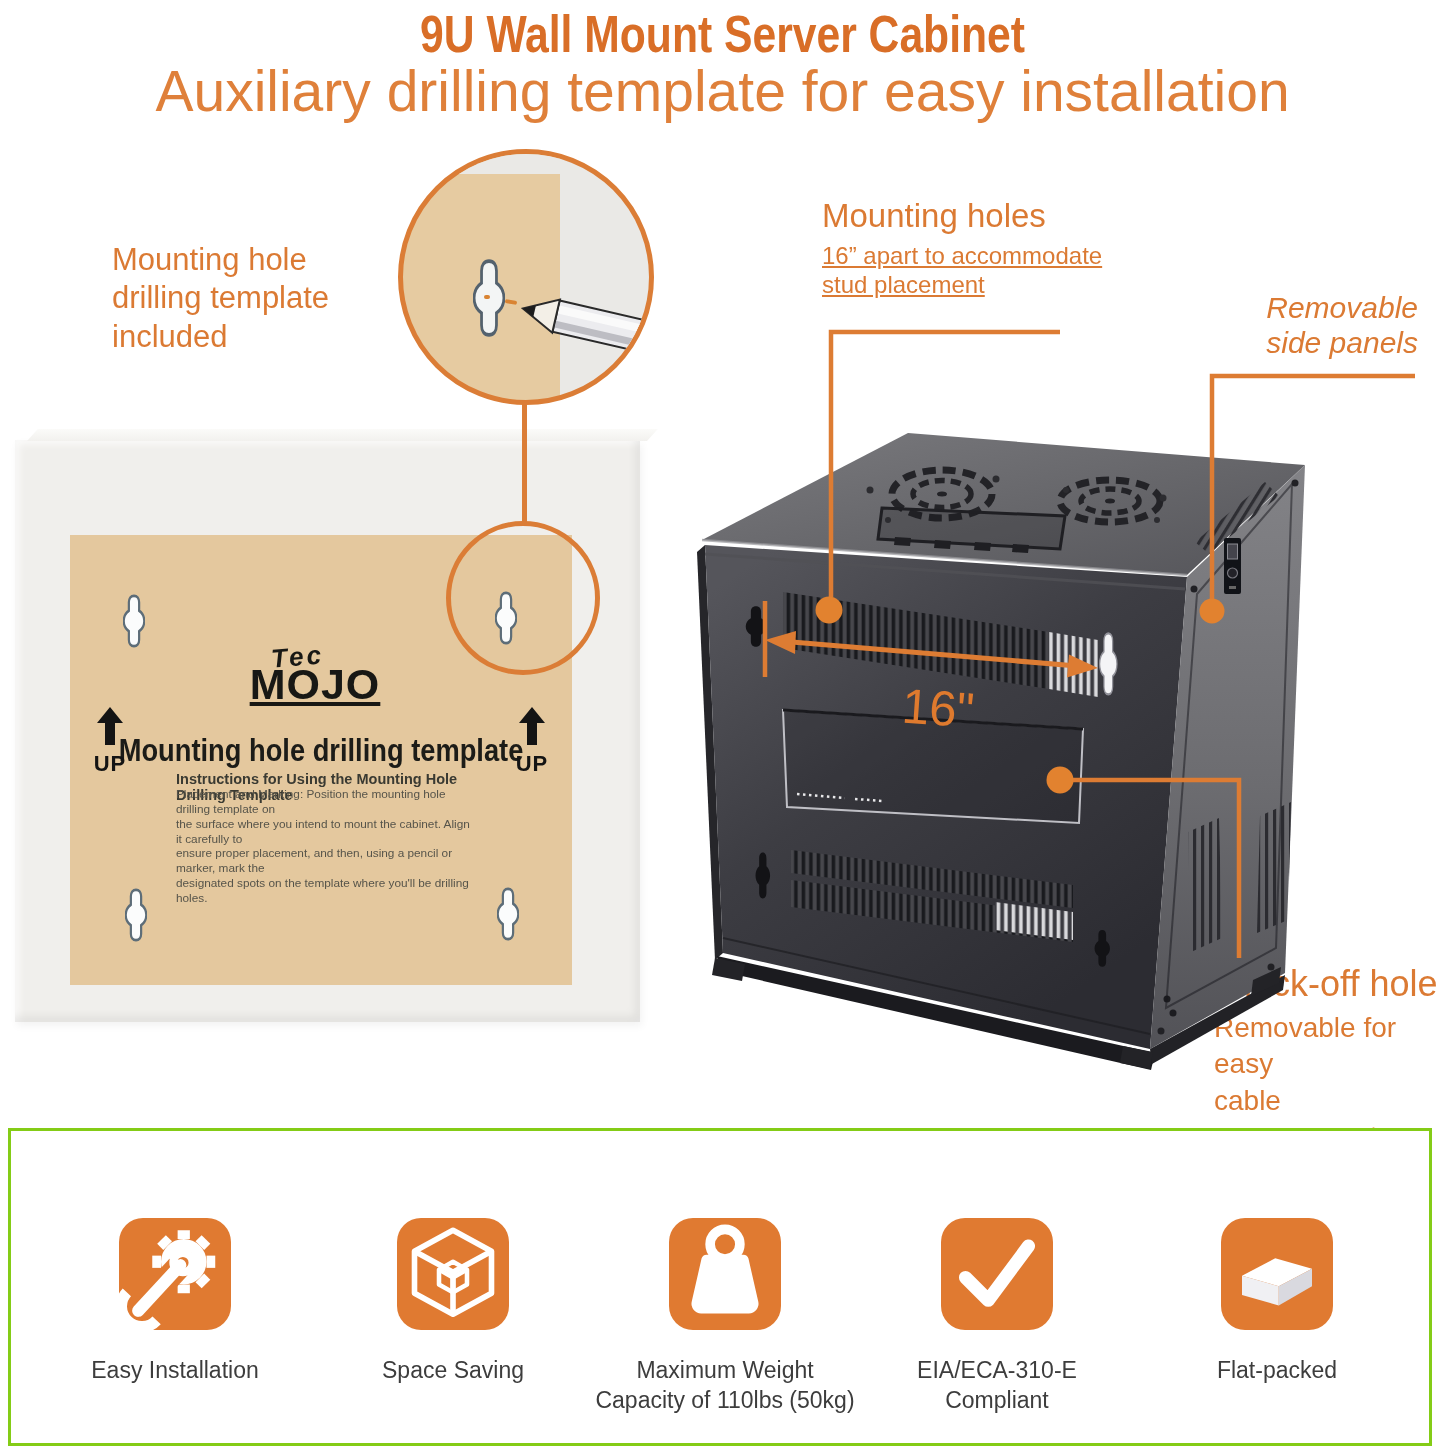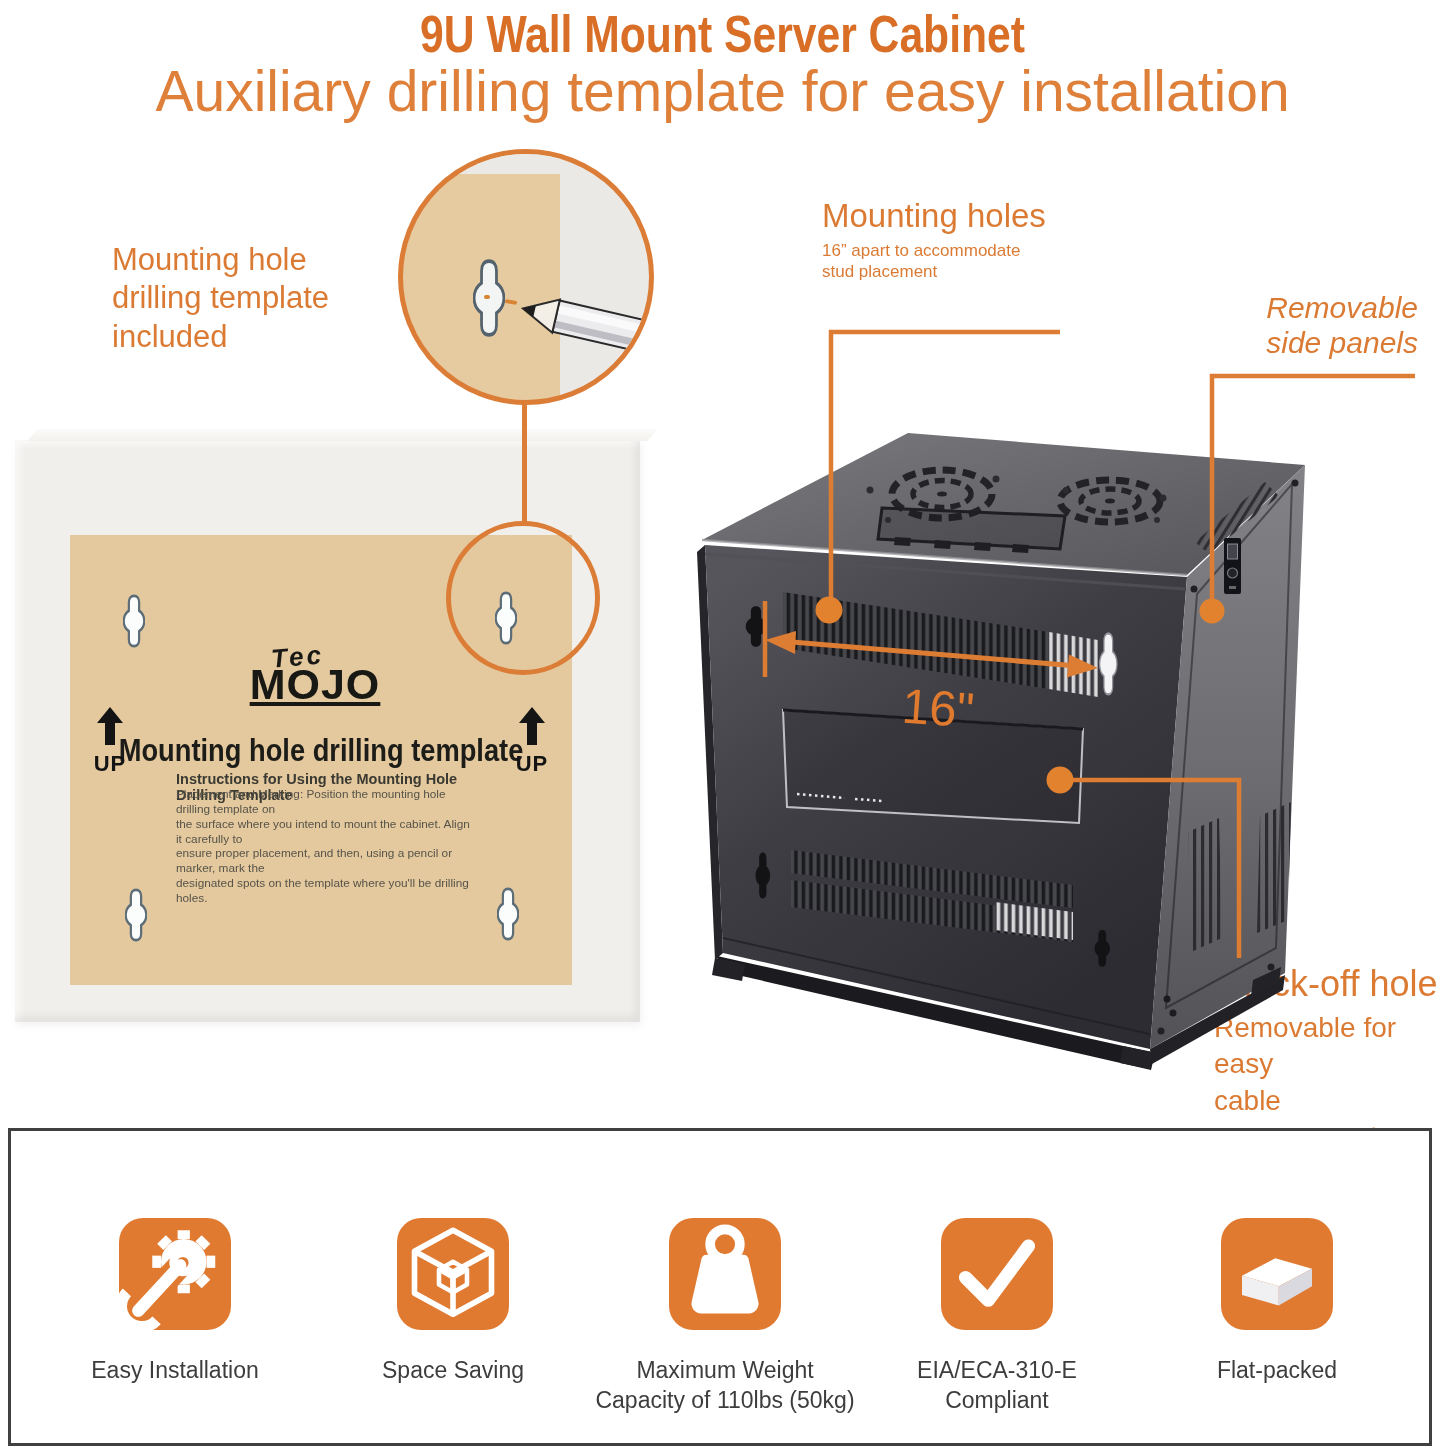--- a/index.html
+++ b/index.html
@@ -8,21 +8,21 @@
   .abs{position:absolute;}
   .preline{white-space:pre-line;}
   
   .title{left:0;top:4px;width:100%;text-align:center;font-size:52px;font-weight:bold;
          color:#d96e27;letter-spacing:0;transform:scaleX(0.82);transform-origin:50% 50%;}
   .subtitle{left:0;top:58px;width:100%;text-align:center;font-size:57px;font-weight:400;color:#df803a;}
   
   .co{color:#db7a33;line-height:1.24;}
   .co-template{left:112px;top:206px;font-size:31px;margin-top:35px;}
   .co-mh-title{left:822px;top:196px;font-size:33px;}
-  .co-mh-desc{left:822px;top:241px;font-size:17px;line-height:1.22;}
+  .co-mh-desc{left:822px;top:241px;font-size:24px;line-height:1.22;text-decoration:underline;}
   .co-side{left:1180px;top:290px;width:238px;text-align:right;font-size:30px;line-height:1.18;font-style:italic;}
   .co-knock-title{left:1214px;top:962px;font-size:36px;}
   .co-knock-desc{left:1214px;top:1010px;font-size:28px;line-height:1.3;}
   
   .wall{left:15px;top:440px;width:625px;height:582px;background:#f0efec;
         box-shadow:inset -4px -5px 10px rgba(0,0,0,0.07), inset 3px 3px 8px rgba(255,255,255,0.9), 2px 4px 8px rgba(0,0,0,0.05);}
   .wall::before{content:'';position:absolute;top:-11px;left:12px;right:-7px;height:12px;
         background:linear-gradient(#fbfbf9,#f2f1ee);transform:skewX(-42deg);transform-origin:bottom left;}
   .tpl{left:70px;top:535px;width:502px;height:450px;background:#e4c89e;}
   .tpl-logo{left:130px;top:105px;width:230px;text-align:center;color:#181815;}
@@ -39,21 +39,21 @@
   .mag{left:398px;top:149px;width:256px;height:256px;border:5px solid #db7d36;border-radius:50%;
        box-sizing:border-box;overflow:hidden;background:linear-gradient(90deg,#e6cba1 0 64%,#eae9e6 64%);z-index:6;}
   .mag::before{content:'';position:absolute;left:0;top:0;width:64%;height:8%;background:#eae9e6;}
   .mag-link{left:522px;top:401px;width:5px;height:122px;background:#db7d36;z-index:5;}
   .ring{left:446px;top:521px;width:154px;height:154px;border:5px solid #db7d36;border-radius:50%;
         box-sizing:border-box;z-index:5;}
   .dash{background:#d98433;border-radius:2px;}
   
   .cab-svg{left:695px;top:180px;width:750px;height:920px;}
   
-  .bar{left:8px;top:1128px;width:1424px;height:318px;border:3px solid #404040;box-sizing:border-box;background:#fff;}
+  .bar{left:8px;top:1128px;width:1424px;height:318px;border:3px solid #84cc16;box-sizing:border-box;background:#fff;}
   .feat{position:absolute;top:87px;width:260px;text-align:center;}
   .feat .tile{display:inline-block;width:112px;height:112px;background:#e07a31;border-radius:24px;}
   .feat .lbl{margin-top:22px;font-size:23px;color:#3d3d3d;line-height:1.3;}
   .kh-w{position:absolute;}
 </style>
 </head>
 <body>
 
 <svg width="0" height="0" style="position:absolute">
   <defs>

